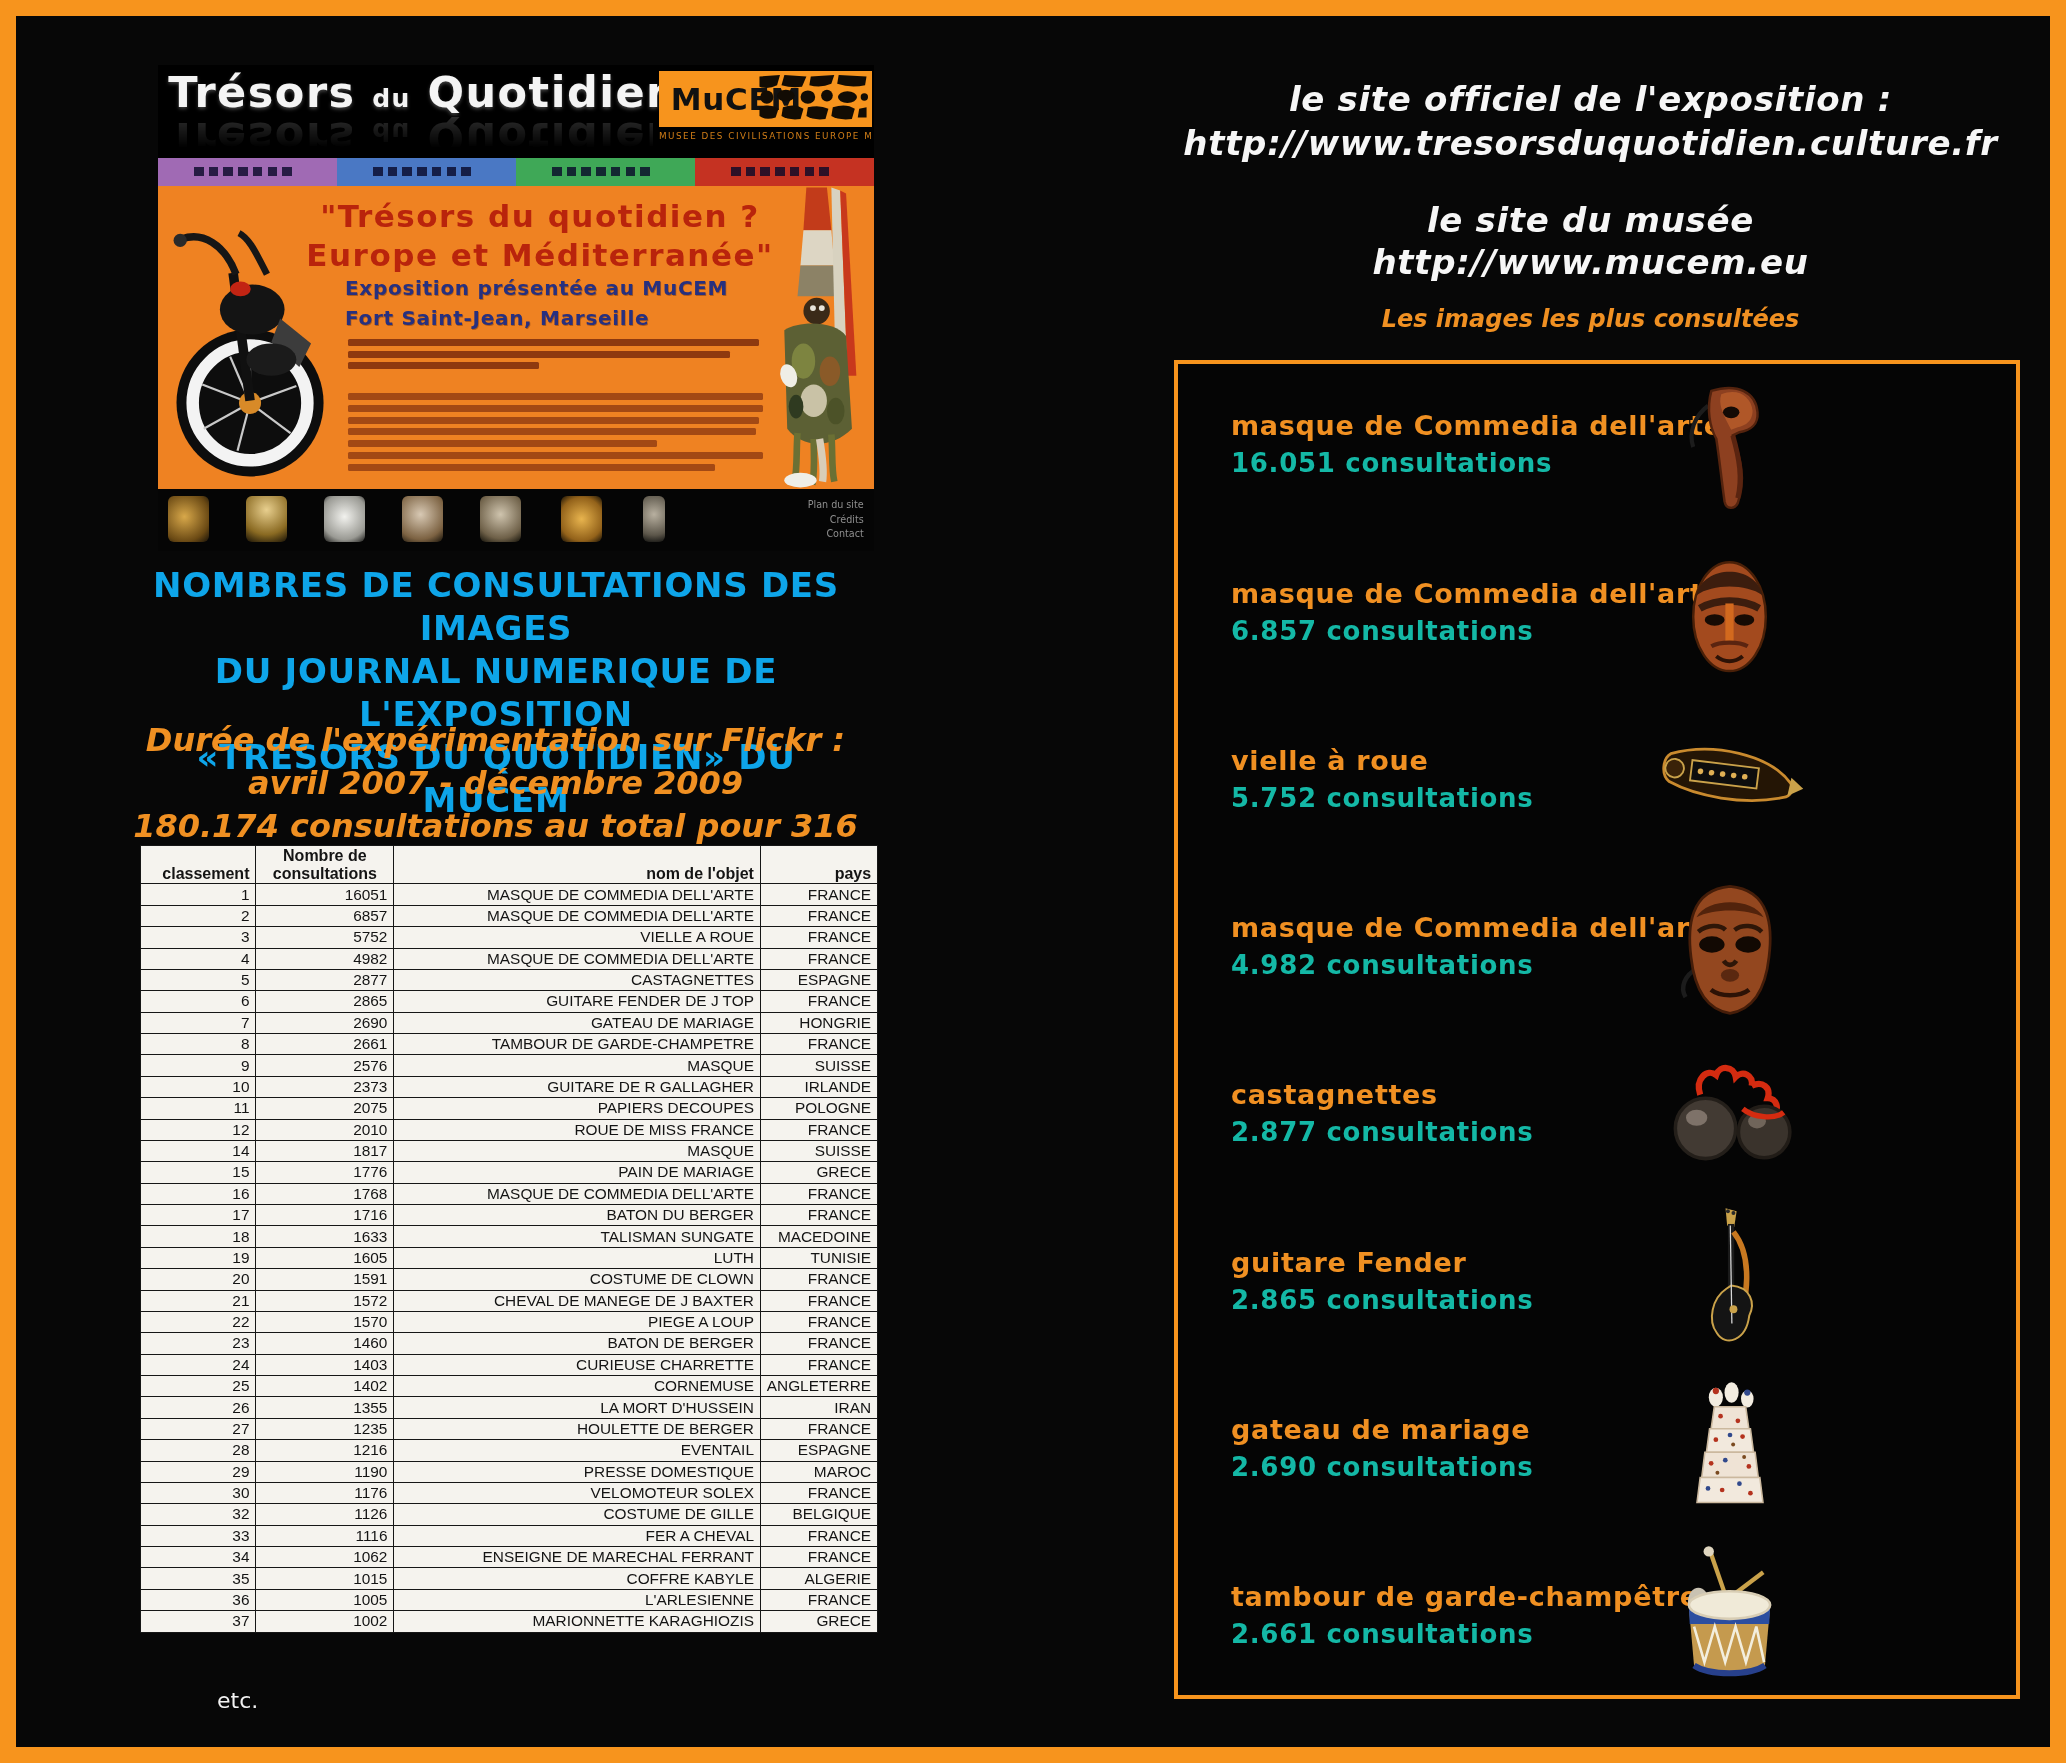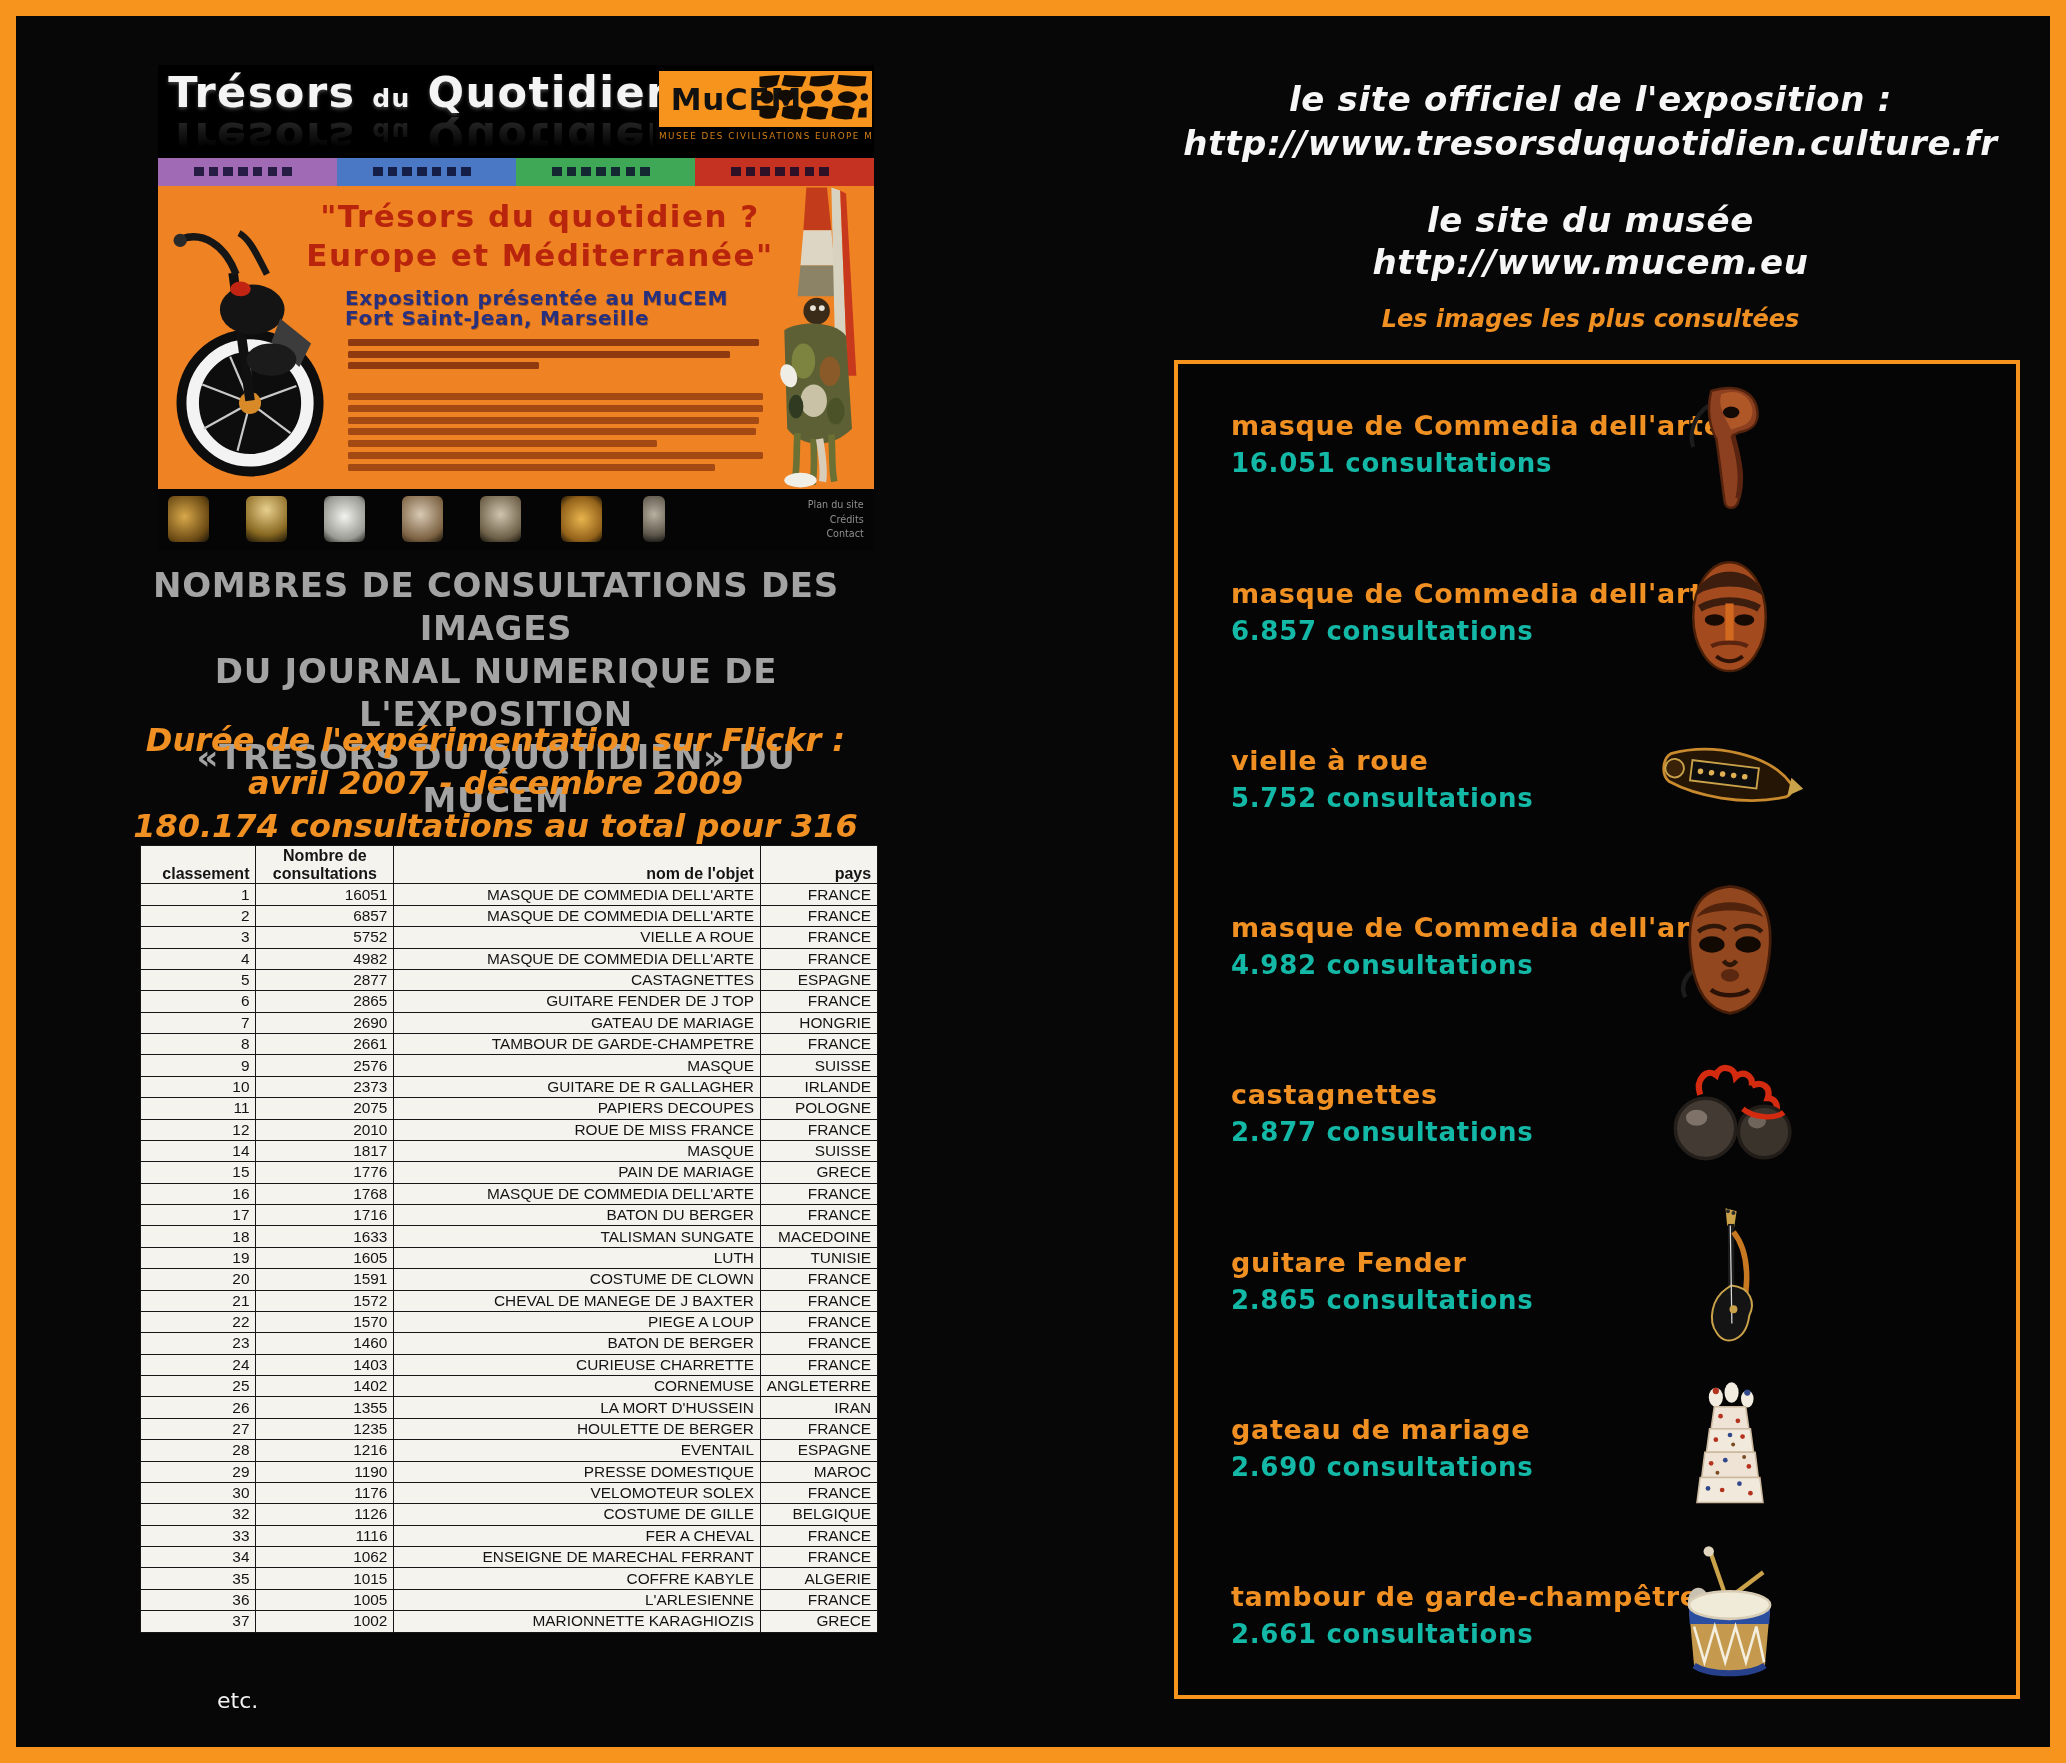--- a/index.html
+++ b/index.html
@@ -37,21 +37,21 @@
   .hero-sub{position:absolute;left:187px;color:#27307f;font-weight:bold;font-size:20px;letter-spacing:0.7px;
             text-shadow:0.7px 0.7px 0 rgba(60,20,0,.35);}
   .pline{position:absolute;height:6.6px;background:#7c2d0c;opacity:.85;border-radius:1.5px;}
   .pline.light{background:#8a3510;opacity:.75;}
   .ws-strip{position:absolute;left:0;top:424px;width:100%;height:62px;background:#050505;}
   .thumb{position:absolute;top:7.3px;width:41px;height:46px;border-radius:5.9px;}
   .strip-links{position:absolute;right:10.3px;top:8.8px;text-align:right;color:#8f8f8f;
                font-size:9.6px;line-height:14.7px;margin-left:12px;}
 
   
-  .heading{left:125px;top:564px;width:742px;text-align:center;color:#a3a3a3;font-weight:bold;
+  .heading{left:125px;top:564px;width:742px;text-align:center;color:#0ea5e9;font-weight:bold;
            font-size:34px;line-height:43px;letter-spacing:0.7px;}
   .subheading{left:110px;top:719px;width:771px;text-align:center;color:#f09022;font-weight:bold;
               font-style:italic;font-size:32px;line-height:43px;}
   .etc{left:217px;top:1688px;color:#f2f2f2;font-size:22px;}
 
   
   .tablewrap{left:140px;top:845px;width:738px;}
   table.data{border-collapse:collapse;width:100%;background:#f5f3ee;
              font-family:"Liberation Sans",sans-serif;color:#141414;}
   table.data th,table.data td{border:1.5px solid #161616;padding:0.7px 5.9px;white-space:nowrap;
@@ -119,21 +119,21 @@
           <div class="smudge"></div>
         </div>
       <div class="seg" style="background:#c53222">
           <div class="smudge"></div>
         </div>
     </div>
 
     <div class="ws-hero">
       <div class="hero-title" style="top:11.8px">"Trésors du quotidien ?</div>
       <div class="hero-title" style="top:51px">Europe et Méditerranée"</div>
-      <div class="hero-sub" style="top:100px">Exposition présentée au MuCEM</div>
+      <div class="hero-sub" style="top:90px">Exposition présentée au MuCEM</div>
       <div class="hero-sub" style="top:120px">Fort Saint-Jean, Marseille</div>
 
       <div class="pline" style="left:190px;top:153px;width:411px"></div>
       <div class="pline" style="left:190px;top:165px;width:382px"></div>
       <div class="pline" style="left:190px;top:176px;width:191px"></div>
       <div class="pline light" style="left:190px;top:207px;width:415px"></div>
       <div class="pline light" style="left:190px;top:219px;width:415px"></div>
       <div class="pline light" style="left:190px;top:231px;width:411px"></div>
       <div class="pline light" style="left:190px;top:242px;width:408px"></div>
       <div class="pline light" style="left:190px;top:254px;width:309px"></div>

